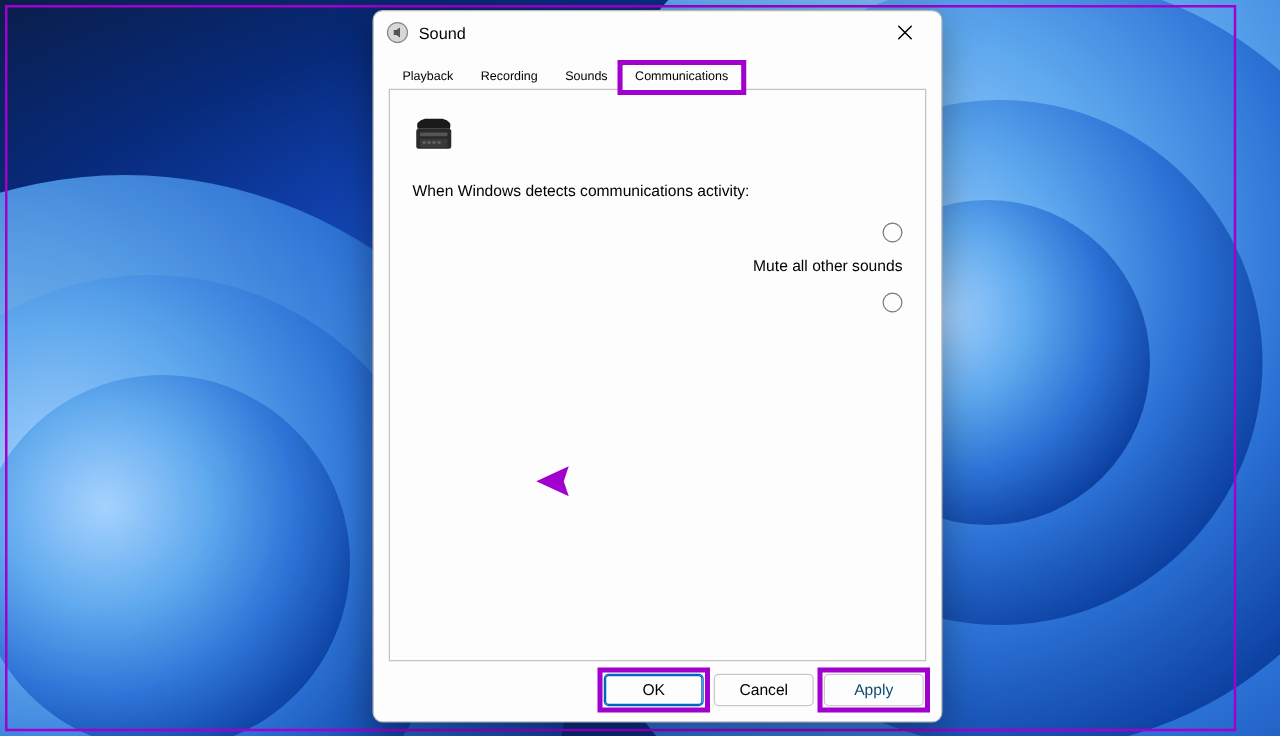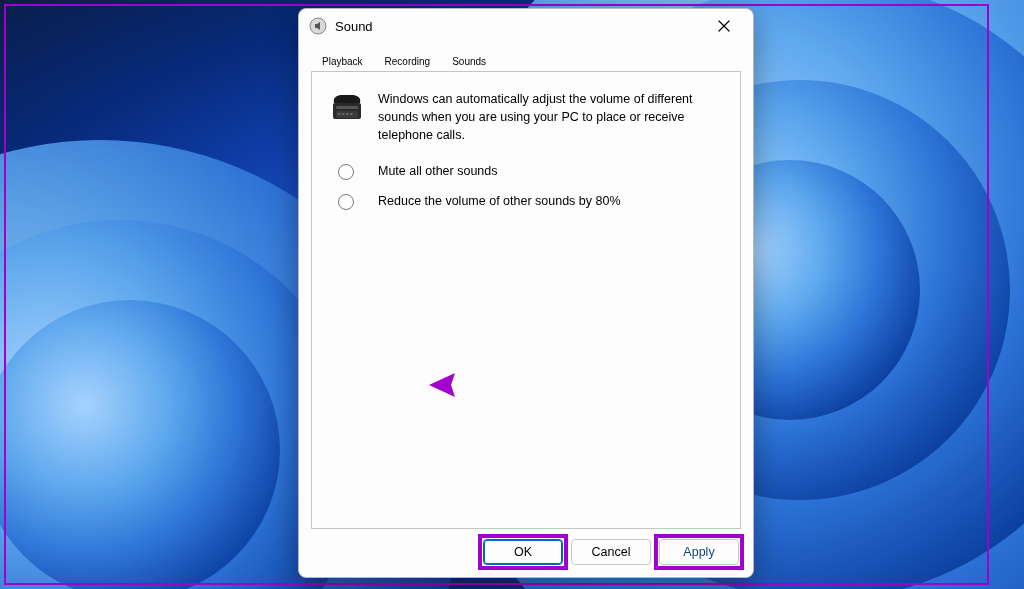--- a/index.html
+++ b/index.html
@@ -120,25 +120,26 @@
   }
   .section-label {
     font-size: 12.5px;
     margin-bottom: 18px;
   }
   .radios {
     padding-left: 8px;
   }
   .radio-row {
     display: flex;
-    align-items: flex-start;
-    gap: 24px;
+    align-items: flex-end;
+    gap: 12px;
     margin-bottom: 14px;
     font-size: 12.5px;
     cursor: default;
+    flex-direction: column;
   }
   .radio {
     width: 16px; height: 16px;
     border: 1.5px solid #7a7a7a;
     border-radius: 50%;
     flex-shrink: 0;
     position: relative;
   }
   .radio.checked {
     border-color: #0067c0;
@@ -221,50 +222,53 @@
           <path d="M1 1 L11 11 M11 1 L1 11" stroke="#000" stroke-width="1.2" stroke-linecap="round"></path>
         </svg>
       </div>
     </div>
 
     <div class="tabs-area">
       <div class="tab-strip">
         <div class="tab">Playback</div>
         <div class="tab">Recording</div>
         <div class="tab">Sounds</div>
+        <div class="tab active">
+          <span>Communications</span>
+          <div class="tab-highlight"></div>
+        </div>
       </div>
 
       <div class="tab-page">
         <div class="desc-row">
           <span class="phone-icon">
             <svg width="36" height="34" viewBox="0 0 36 34">
               <rect x="3" y="12" width="28" height="16" rx="2" fill="#2a2a2a"></rect>
               <rect x="6" y="15" width="22" height="3" rx="1" fill="#555"></rect>
               <rect x="6" y="20" width="22" height="7" rx="1" fill="#3a3a3a"></rect>
               <g fill="#666">
                 <rect x="8" y="22" width="2.5" height="2"></rect>
                   <rect x="12" y="22" width="2.5" height="2"></rect>
                   <rect x="16" y="22" width="2.5" height="2"></rect>
                   <rect x="20" y="22" width="2.5" height="2"></rect>
               </g>
               <path d="M4 12 Q2 6 10 4 L24 4 Q32 6 30 12" fill="#1a1a1a"></path>
             </svg>
           </span>
-          <div class="desc-text">Windows can automatically adjust the volume of different sounds when you are using your PC to place or receive telephone calls.</div>
-        </div>
-
+        </div>
+
+        <div class="section-label">When Windows detects communications activity:</div>
 
         <div class="radios">
           <div class="radio-row">
             <span class="radio"></span>
             <span>Mute all other sounds</span>
           </div>
           <div class="radio-row">
             <span class="radio"></span>
-            <span>Reduce the volume of other sounds by 80%</span>
           </div>
         </div>
 
         <svg class="arrow" width="160" height="28" viewBox="0 0 160 28">
           <defs>
             <linearGradient id="ag" x1="0" x2="1">
               <stop offset="0" stop-color="#a200cc"></stop>
               <stop offset="1" stop-color="#a200cc"></stop>
             </linearGradient>
           </defs>

